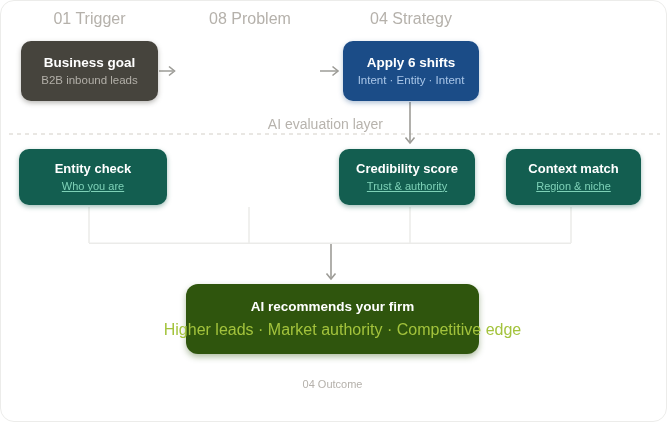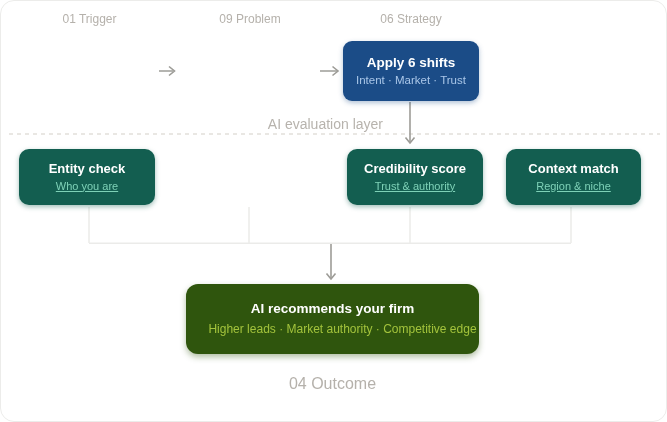--- a/index.html
+++ b/index.html
@@ -9,57 +9,57 @@
     margin:0 auto;
     background:#ffffff;
     border:1px solid #ececea;
     border-radius:14px;
     overflow:hidden;
     font-family:"Liberation Sans", sans-serif;
   }
   .connectors{position:absolute;left:0;top:0;width:667px;height:422px;pointer-events:none;}
   .stage-label{
     position:absolute;top:10px;height:16px;
-    font-size:12px;color:#b5b1ab;text-align:center;line-height:16px;
+    font-size:16px;color:#b5b1ab;text-align:center;line-height:16px;
     white-space:nowrap;
   }
   .sl1{left:20px;width:137px;}
   .sl2{left:180px;width:138px;}
   .sl3{left:342px;width:136px;}
   .node{
     position:absolute;
     display:flex;flex-direction:column;align-items:center;justify-content:center;
     gap:3px;border-radius:10px;text-align:center;
   }
   .node-title{font-size:13.5px;font-weight:700;color:#ffffff;line-height:1.1;white-space:nowrap;}
   .node-sub{font-size:11.5px;line-height:1.1;white-space:nowrap;}
   .top-row{top:40px;height:60px;}
   .t1{left:20px;width:137px;box-shadow:0 2px 5px rgba(70,68,61,.38);}
   .t2{left:180px;width:138px;box-shadow:0 2px 5px rgba(142,35,35,.34);}
-  .t3{left:342px;width:136px;box-shadow:0 2px 5px rgba(27,76,135,.34);border-radius:9px;}
+  .t3{left:342px;width:136px;box-shadow:0 2px 5px rgba(27,76,135,.34);}
   .mid-row{top:148px;height:56px;}
   .mid-row .node-title{font-size:13px;}
   .mid-row .node-sub{font-size:11px;text-decoration:underline;}
-  .m1{left:18px;width:136px;}
+  .m1{left:18px;width:148px;}
   .m2{left:178px;width:140px;}
-  .m3{left:346px;width:136px;}
+  .m3{left:338px;width:136px;}
   .m4{left:505px;width:135px;text-align:center;}
   .mid-row{box-shadow:0 2px 5px rgba(19,94,80,.40);}
   .eval-label{
     position:absolute;left:250px;top:116px;width:132px;height:15px;
     font-size:14px;color:#b7b3ad;text-align:right;line-height:15px;white-space:nowrap;
   }
   .outcome-box{
     left:185px;top:283px;width:293px;height:70px;border-radius:12px;
     box-shadow:0 3px 6px rgba(47,85,13,.38);gap:6px;
   }
-  .outcome-box .node-sub{font-size:12px;margin-left:20px;}
+  .outcome-box .node-sub{font-size:16px;margin-left:20px;}
   .outcome-label{
     position:absolute;left:185px;top:375px;width:293px;height:16px;
-    font-size:16px;color:#b5b1ab;text-align:center;line-height:16px;
+    font-size:11px;color:#b5b1ab;text-align:center;line-height:16px;
   }
 </style>
 </head>
 <body>
 
 <div class="canvas">
 
   <svg class="connectors" viewBox="0 0 667 422" aria-hidden="true">
 
     <path d="M8 133 H659" stroke="#e2e0da" stroke-width="1.3" stroke-dasharray="4 4" fill="none"></path>
@@ -78,26 +78,30 @@
       <path d="M319 70 H336"></path>
       <path d="M331.5 65.5 L337 70 L331.5 74.5"></path>
       <path d="M409 101 V141"></path>
       <path d="M404.5 136.5 L409 142 L413.5 136.5"></path>
       <path d="M330 243 V277"></path>
       <path d="M325.5 272.5 L330 278 L334.5 272.5"></path>
     </g>
   </svg>
 
   <div class="stage-label sl1">01 Trigger</div>
-  <div class="stage-label sl2">09 Problem</div>
-  <div class="stage-label sl3">06 Strategy</div>
+  <div class="stage-label sl2">08 Problem</div>
+  <div class="stage-label sl3">04 Strategy</div>
 
+  <div class="node top-row t1" style="background-color: rgb(70, 68, 61);">
+    <div class="node-title">Business goal</div>
+    <div class="node-sub" style="color: rgb(178, 175, 168);">B2B inbound leads</div>
+  </div>
   <div class="node top-row t3" style="background-color: rgb(27, 76, 135);">
     <div class="node-title">Apply 6 shifts</div>
-    <div class="node-sub" style="color: rgb(169, 198, 232);">Intent · Market · Trust</div>
+    <div class="node-sub" style="color: rgb(169, 198, 232);">Intent · Entity · Intent</div>
   </div>
 
   <div class="eval-label">AI evaluation layer</div>
 
   <div class="node mid-row m1" style="background-color: rgb(19, 94, 80);">
     <div class="node-title">Entity check</div>
     <div class="node-sub" style="color: rgb(126, 209, 183);">Who you are</div>
   </div>
   <div class="node mid-row m3" style="background-color: rgb(19, 94, 80);">
     <div class="node-title">Credibility score</div>

